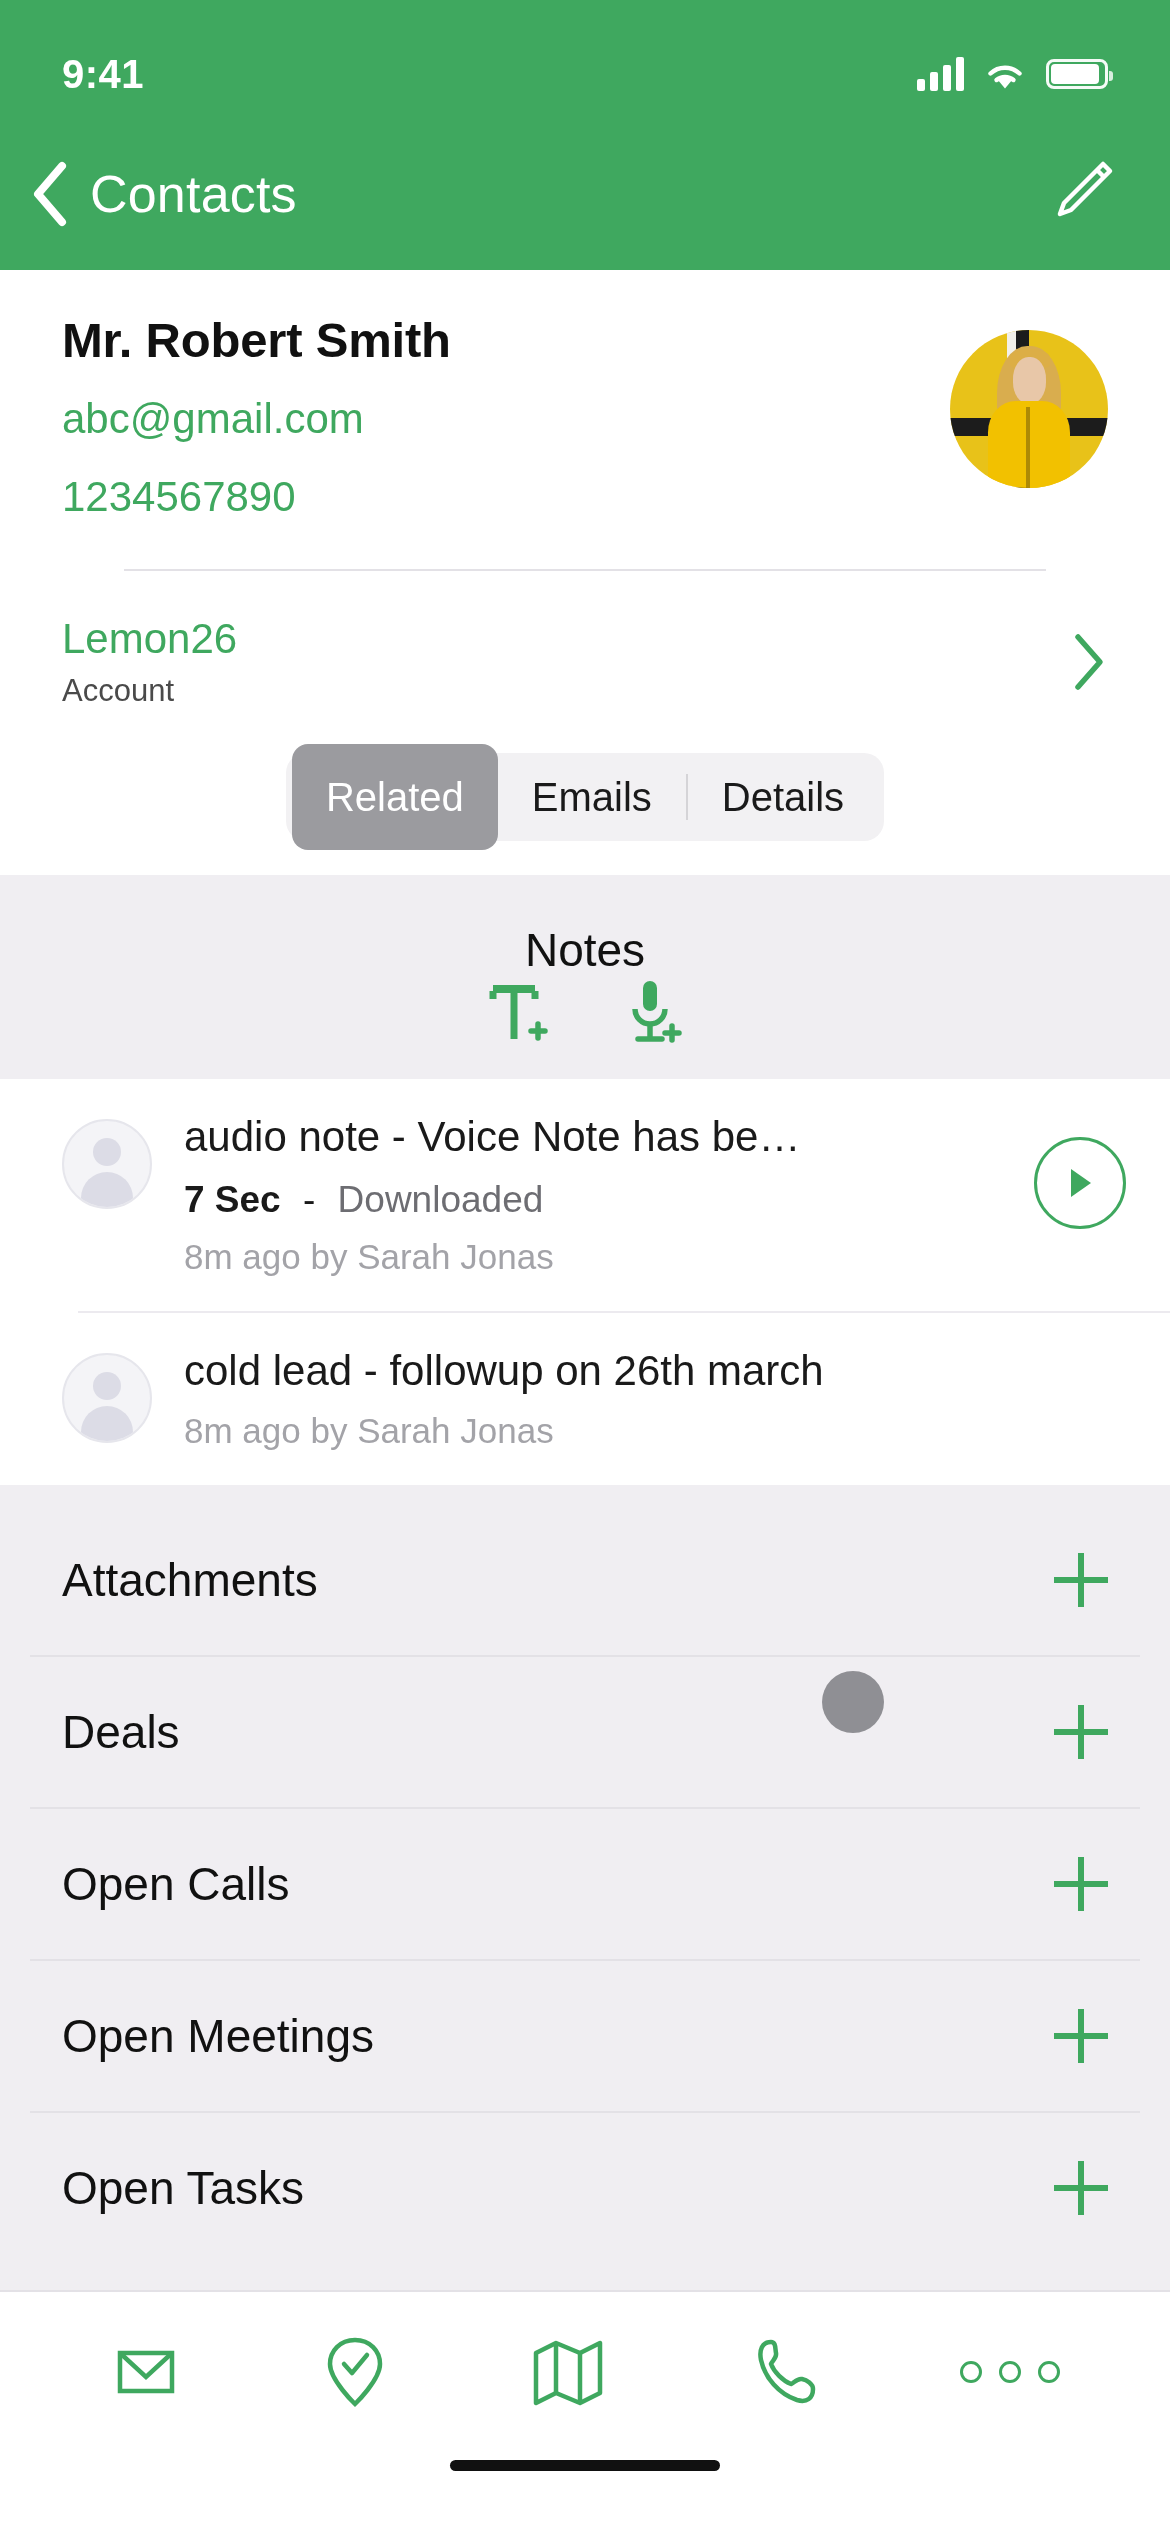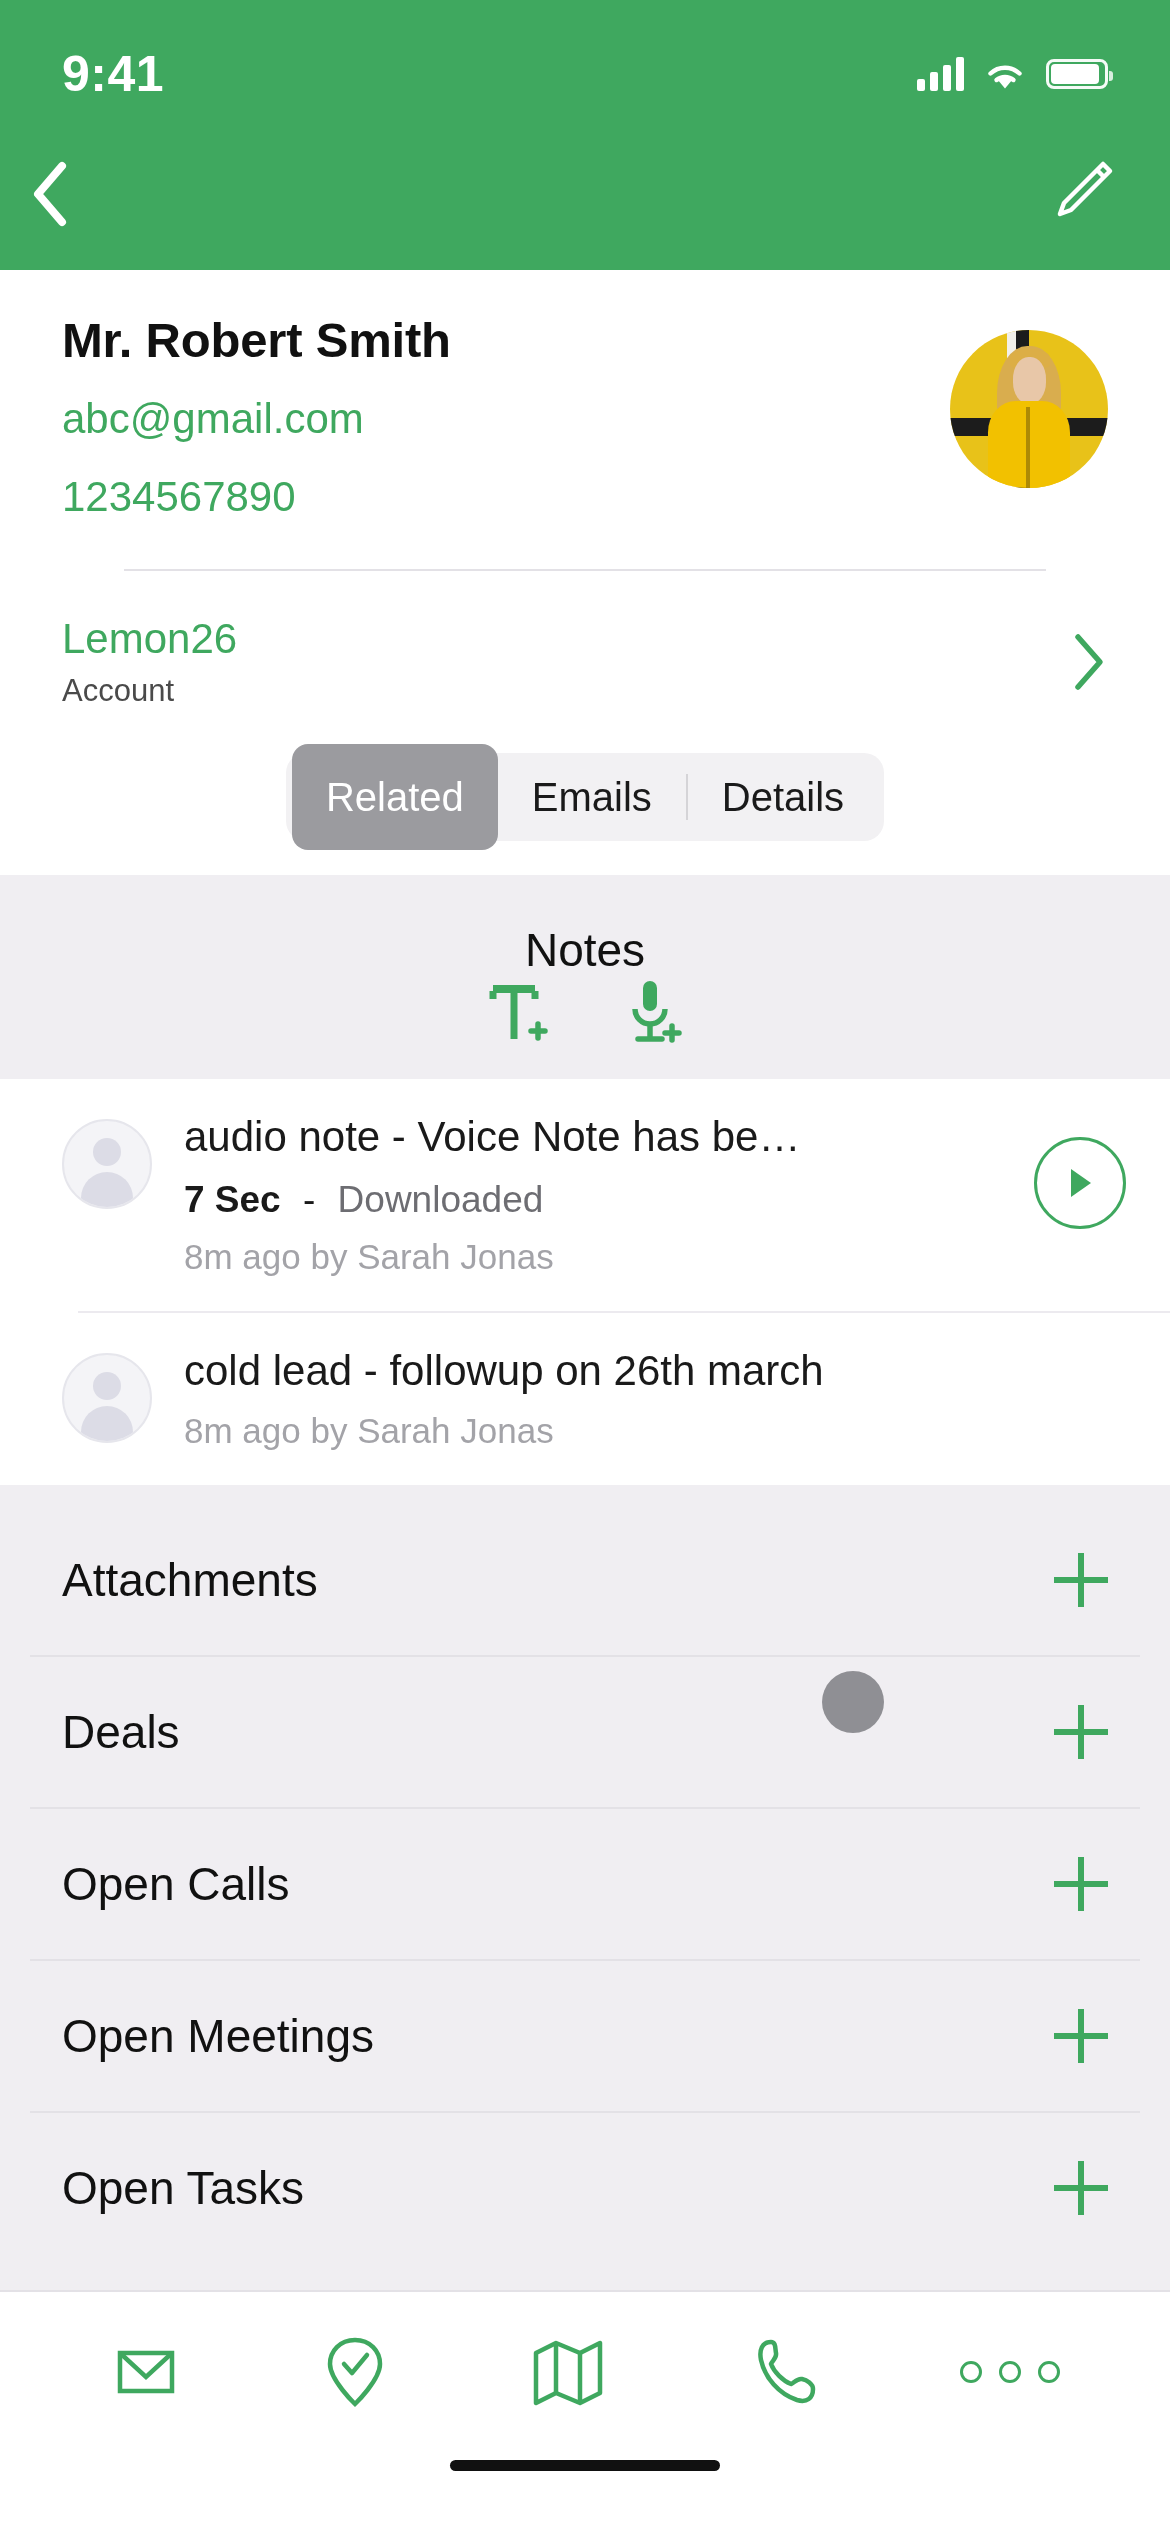--- a/index.html
+++ b/index.html
@@ -28,21 +28,21 @@
   .statusbar {
     height: 118px;
     display: flex;
     align-items: center;
     justify-content: space-between;
     padding: 30px 62px 0 62px;
     box-sizing: border-box;
   }
   .status-time {
     color: #ffffff;
-    font-size: 50px;
+    font-size: 40px;
     font-weight: bold;
     letter-spacing: 0.5px;
   }
   .status-right {
     display: flex;
     align-items: center;
     gap: 18px;
   }
   .signal-bars {
     display: flex;
@@ -470,20 +470,21 @@
             <i></i>
           </div>
       </div>
     </div>
 
     <div class="navbar">
       <div class="nav-back">
         <svg width="52" height="72" viewBox="0 0 52 72">
           <path d="M38 8 L14 36 L38 64" stroke="#ffffff" stroke-width="8" fill="none" stroke-linecap="round" stroke-linejoin="round"></path>
         </svg>
+        <span class="nav-back-label">Contacts</span>
       </div>
       <div class="edit-btn">
         <svg width="72" height="72" viewBox="0 0 72 72">
           <path d="M57 8 L64 15 L25 54 L14 58 L18 47 Z" stroke="#ffffff" stroke-width="4.5" fill="none" stroke-linejoin="round"></path>
           <path d="M51 14 L58 21" stroke="#ffffff" stroke-width="4.5" fill="none"></path>
         </svg>
       </div>
     </div>
   </div>
 

